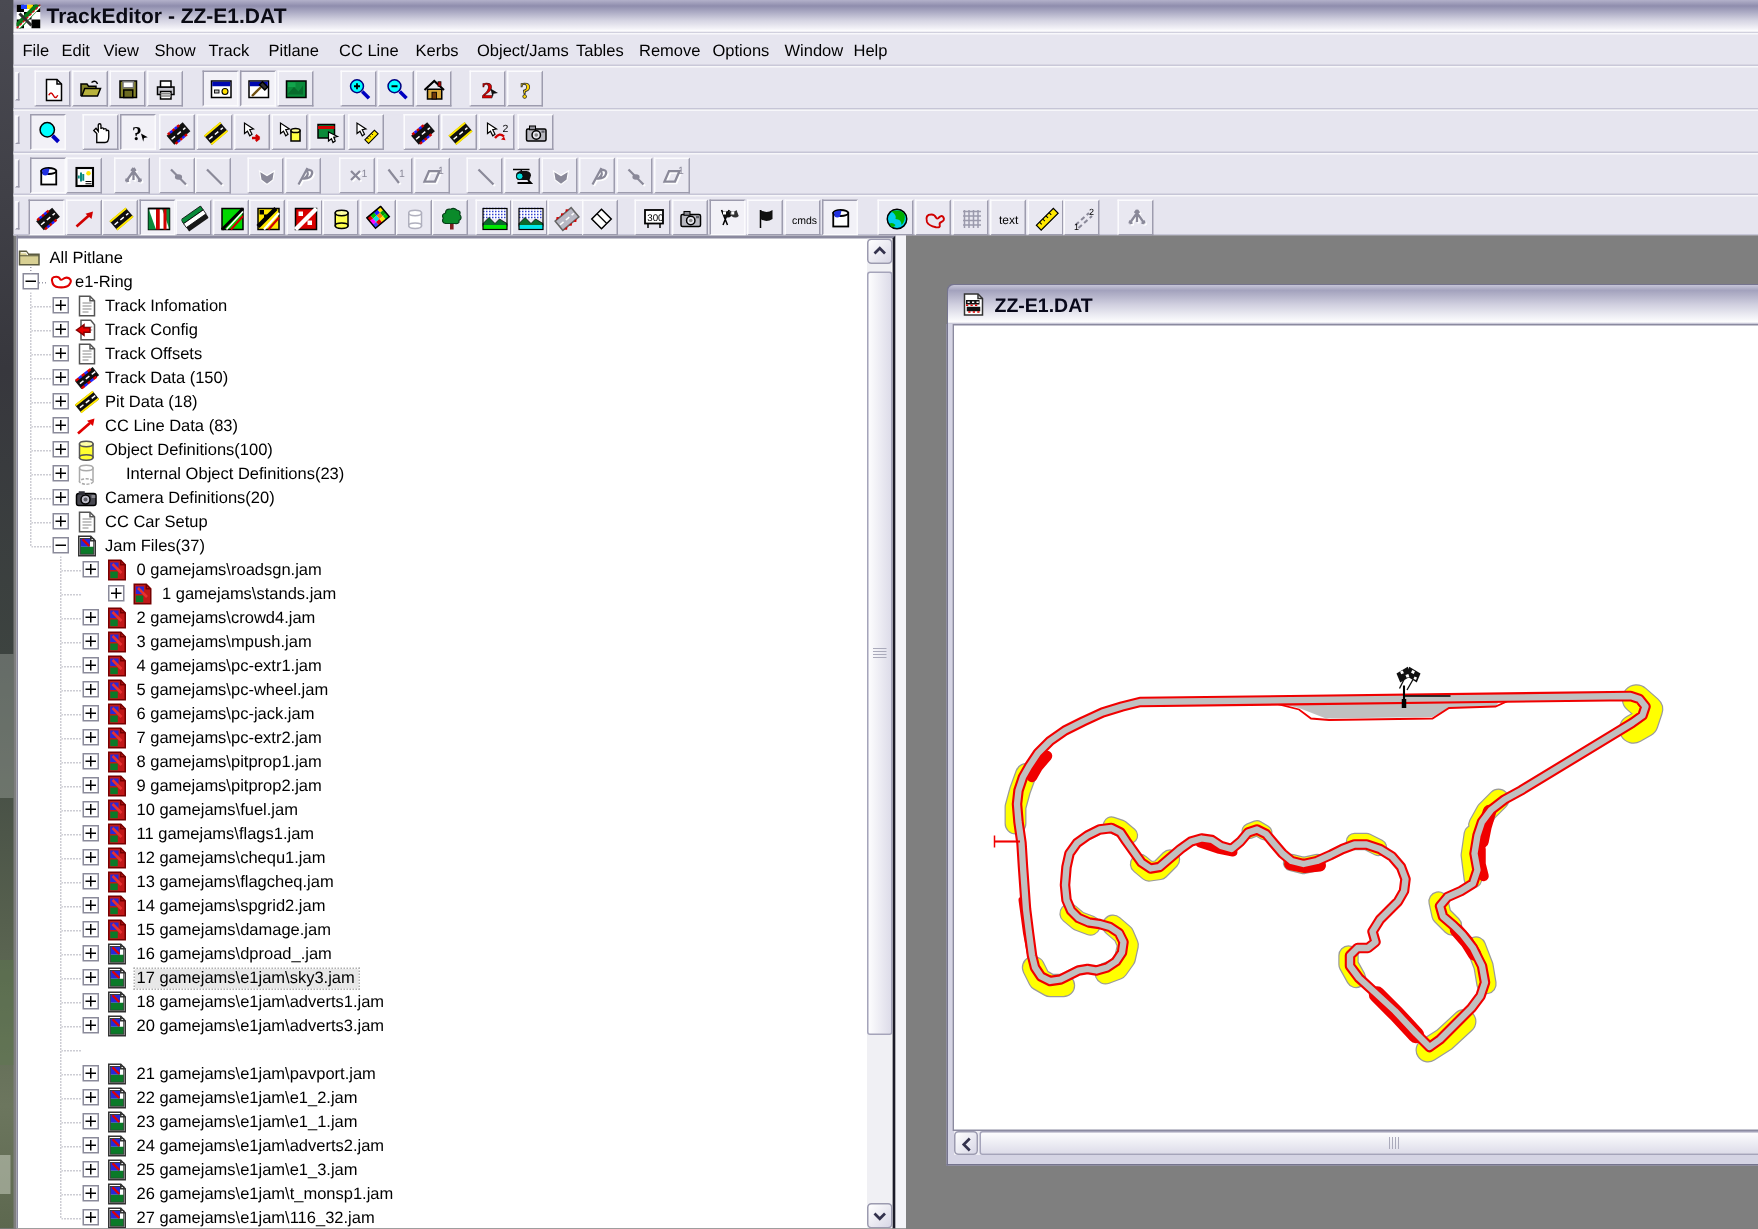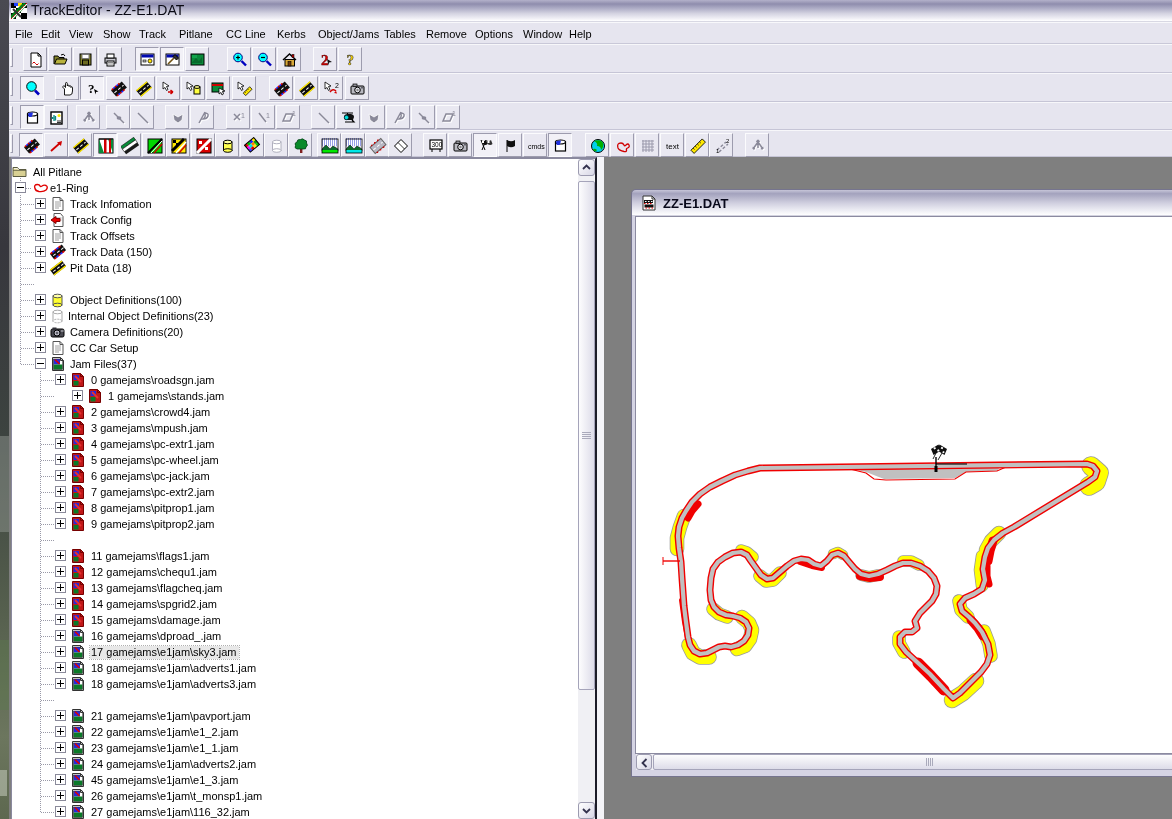--- a/index.html
+++ b/index.html
@@ -1,21 +1,21 @@
 <!DOCTYPE html>
 <html><head><meta charset="utf-8"><style>
 *{margin:0;padding:0;box-sizing:border-box}
 body{width:1172px;height:819px;position:relative;overflow:hidden;
  font-family:"Liberation Sans",sans-serif;background:#7f7f7f}
 .abs{position:absolute}
 .wall{left:0;top:0;width:9px;height:819px;
  background:linear-gradient(#4a4a52 0%,#37373d 30%,#3d4440 55%,#56604e 75%,#6c765e 90%,#5d684f 100%)}
 .tbar{left:9px;top:0;width:1163px;height:22px;
  background:linear-gradient(#b3b1ca 0%,#8f8dad 18%,#a9a8c2 35%,#d5d4e2 62%,#f1f0f6 85%,#fdfdfe 94%,#c2c1d3 100%);}
-.tbar .ttext{position:absolute;left:22px;top:2px;font-size:14px;font-weight:normal;color:#0a0a14;letter-spacing:0px}
+.tbar .ttext{position:absolute;left:22px;top:2px;font-size:14px;font-weight:bold;color:#0a0a14;letter-spacing:0px}
 .menubar{left:9px;top:22px;width:1163px;height:22px;background:#e6e5ef;border-top:1px solid #f8f8fb;
  border-bottom:1px solid #c9c8d8;font-size:11px;color:#000}
 .menubar span{position:absolute;top:5px}
 .tbrow{left:9px;width:1163px;background:#e6e5ef;border-top:1px solid #f7f7fa;border-bottom:1px solid #c6c5d6}
 .tbtn{position:absolute;width:24px;height:24px;background:#e9e8f1;
  border:1px solid;border-color:#fbfbfd #9d9cae #9d9cae #fbfbfd}
 .tbtn.chk{border-color:#9d9cae #fbfbfd #fbfbfd #9d9cae;
  background:#f2f1f7}
 .tbtn svg{position:absolute;left:3px;top:3px}
 .grip{position:absolute;left:2px;top:3px;width:3px;height:19px;background:#eeedf4;
@@ -701,37 +701,45 @@
       <div class="ebox plus" style="left:23px"></div>
       <svg class="ticon" style="left:38px" width="16" height="16" viewBox="0 0 16 16">
         <g transform="rotate(-38 8 8)">
           <rect x="0.5" y="4.5" width="15" height="7" fill="#101010"></rect>
           <path d="M0.5 5 h15 M0.5 11 h15" stroke="#ffe800" stroke-width="1.3"></path>
           <path d="M2 8 h3 M7 8 h3 M12 8 h3" stroke="#fff" stroke-width="1"></path>
         </g>
       </svg>
       <span class="lbl" style="left:58px">Pit Data (18)</span>
     </div>
+    <div class="trow" style="left:0;top:117px;width:560px">
+      <div class="ebox plus" style="left:23px"></div>
+      <svg class="ticon" style="left:38px" width="16" height="16" viewBox="0 0 16 16">
+        <path d="M2 13 L10 6" stroke="#e00000" stroke-width="1.8" fill="none"></path>
+        <path d="M13 3 l-1 5 -4 -3.5 Z" fill="#e00000"></path>
+      </svg>
+      <span class="lbl" style="left:58px">CC Line Data (83)</span>
+    </div>
     <div class="trow" style="left:0;top:133px;width:560px">
       <div class="ebox plus" style="left:23px"></div>
       <svg class="ticon" style="left:38px" width="16" height="16" viewBox="0 0 16 16">
         <rect x="3" y="4" width="9" height="9" fill="#ffff30" stroke="#555"></rect>
         <ellipse cx="7.5" cy="4" rx="4.5" ry="1.8" fill="#ffffa8" stroke="#555"></ellipse>
         <ellipse cx="7.5" cy="13" rx="4.5" ry="1.8" fill="#ffff30" stroke="#555"></ellipse>
       </svg>
       <span class="lbl" style="left:58px">Object Definitions(100)</span>
     </div>
     <div class="trow" style="left:0;top:149px;width:560px">
       <div class="ebox plus" style="left:23px"></div>
       <svg class="ticon" style="left:38px" width="16" height="16" viewBox="0 0 16 16">
         <rect x="3" y="4" width="9" height="9" fill="#fff" stroke="#aaa"></rect>
         <ellipse cx="7.5" cy="4" rx="4.5" ry="1.8" fill="#fff" stroke="#aaa"></ellipse>
         <ellipse cx="7.5" cy="13" rx="4.5" ry="1.8" fill="#fff" stroke="#aaa" stroke-dasharray="2 1"></ellipse>
       </svg>
-      <span class="lbl" style="left:56px">Internal Object Definitions(23)</span>
+      <span class="lbl" style="left:72px">Internal Object Definitions(23)</span>
     </div>
     <div class="trow" style="left:0;top:165px;width:560px">
       <div class="ebox plus" style="left:23px"></div>
       <svg class="ticon" style="left:38px" width="16" height="16" viewBox="0 0 16 16">
         <rect x="1" y="5" width="13" height="8" rx="1.5" fill="#484850" stroke="#000"></rect>
         <circle cx="7" cy="9" r="3" fill="#c0c0cc" stroke="#000"></circle>
         <circle cx="7" cy="9" r="1.3" fill="#606068"></circle>
         <rect x="2.5" y="3.5" width="4" height="2.5" fill="#303038"></rect>
         <rect x="11" y="6" width="2.5" height="2" fill="#88888f"></rect>
       </svg>
@@ -861,20 +869,31 @@
       <div class="ebox plus" style="left:43px"></div>
       <svg class="ticon" style="left:58px" width="16" height="16" viewBox="0 0 16 16">
         <path d="M2.5 1.5 h8 l3 3 V14.5 h-11 Z" fill="#c01818" stroke="#700"></path>
         <rect x="3.5" y="3" width="5.5" height="5" fill="#2828d8"></rect>
         <rect x="3.5" y="9" width="5" height="4.5" fill="#0a7a28"></rect>
         <path d="M5 4 l6 6" stroke="#e83030" stroke-width="1.8"></path>
         <path d="M10.5 1.5 v3 h3" fill="none" stroke="#700"></path>
       </svg>
       <span class="lbl" style="left:78px;padding:0 2px 1px 1px">9 gamejams\pitprop2.jam</span>
     </div>
+    <div class="trow" style="left:0;top:373px;width:560px">
+      <div class="ebox plus" style="left:43px"></div>
+      <svg class="ticon" style="left:58px" width="16" height="16" viewBox="0 0 16 16">
+        <path d="M2.5 1.5 h8 l3 3 V14.5 h-11 Z" fill="#c01818" stroke="#700"></path>
+        <rect x="3.5" y="3" width="5.5" height="5" fill="#2828d8"></rect>
+        <rect x="3.5" y="9" width="5" height="4.5" fill="#0a7a28"></rect>
+        <path d="M5 4 l6 6" stroke="#e83030" stroke-width="1.8"></path>
+        <path d="M10.5 1.5 v3 h3" fill="none" stroke="#700"></path>
+      </svg>
+      <span class="lbl" style="left:78px;padding:0 2px 1px 1px">10 gamejams\fuel.jam</span>
+    </div>
     <div class="trow" style="left:0;top:389px;width:560px">
       <div class="ebox plus" style="left:43px"></div>
       <svg class="ticon" style="left:58px" width="16" height="16" viewBox="0 0 16 16">
         <path d="M2.5 1.5 h8 l3 3 V14.5 h-11 Z" fill="#c01818" stroke="#700"></path>
         <rect x="3.5" y="3" width="5.5" height="5" fill="#2828d8"></rect>
         <rect x="3.5" y="9" width="5" height="4.5" fill="#0a7a28"></rect>
         <path d="M5 4 l6 6" stroke="#e83030" stroke-width="1.8"></path>
         <path d="M10.5 1.5 v3 h3" fill="none" stroke="#700"></path>
       </svg>
       <span class="lbl" style="left:78px;padding:0 2px 1px 1px">11 gamejams\flags1.jam</span>
@@ -962,21 +981,21 @@
     <div class="trow" style="left:0;top:517px;width:560px">
       <div class="ebox plus" style="left:43px"></div>
       <svg class="ticon" style="left:58px" width="16" height="16" viewBox="0 0 16 16">
         <path d="M2.5 1.5 h8 l3 3 V14.5 h-11 Z" fill="#fff" stroke="#333"></path>
         <path d="M10.5 1.5 v3 h3" fill="none" stroke="#333"></path>
         <rect x="3.5" y="3" width="6.5" height="5.5" fill="#2828d8"></rect>
         <rect x="3.5" y="8.5" width="9" height="5" fill="#0a7a28"></rect>
         <path d="M5 3.5 l4.5 4.5" stroke="#e00000" stroke-width="1.6"></path>
         <rect x="3.5" y="3" width="9" height="10.5" fill="none" stroke="#333" stroke-width="0.6"></rect>
       </svg>
-      <span class="lbl" style="left:78px;padding:0 2px 1px 1px">18 gamejams\e1jam\adverts3.jam</span>
+      <span class="lbl" style="left:78px;padding:0 2px 1px 1px">20 gamejams\e1jam\adverts3.jam</span>
     </div>
     <div class="trow" style="left:0;top:549px;width:560px">
       <div class="ebox plus" style="left:43px"></div>
       <svg class="ticon" style="left:58px" width="16" height="16" viewBox="0 0 16 16">
         <path d="M2.5 1.5 h8 l3 3 V14.5 h-11 Z" fill="#fff" stroke="#333"></path>
         <path d="M10.5 1.5 v3 h3" fill="none" stroke="#333"></path>
         <rect x="3.5" y="3" width="6.5" height="5.5" fill="#2828d8"></rect>
         <rect x="3.5" y="8.5" width="9" height="5" fill="#0a7a28"></rect>
         <path d="M5 3.5 l4.5 4.5" stroke="#e00000" stroke-width="1.6"></path>
         <rect x="3.5" y="3" width="9" height="10.5" fill="none" stroke="#333" stroke-width="0.6"></rect>
@@ -1022,21 +1041,21 @@
     <div class="trow" style="left:0;top:613px;width:560px">
       <div class="ebox plus" style="left:43px"></div>
       <svg class="ticon" style="left:58px" width="16" height="16" viewBox="0 0 16 16">
         <path d="M2.5 1.5 h8 l3 3 V14.5 h-11 Z" fill="#fff" stroke="#333"></path>
         <path d="M10.5 1.5 v3 h3" fill="none" stroke="#333"></path>
         <rect x="3.5" y="3" width="6.5" height="5.5" fill="#2828d8"></rect>
         <rect x="3.5" y="8.5" width="9" height="5" fill="#0a7a28"></rect>
         <path d="M5 3.5 l4.5 4.5" stroke="#e00000" stroke-width="1.6"></path>
         <rect x="3.5" y="3" width="9" height="10.5" fill="none" stroke="#333" stroke-width="0.6"></rect>
       </svg>
-      <span class="lbl" style="left:78px;padding:0 2px 1px 1px">45 gamejams\e1jam\e1_3.jam</span>
+      <span class="lbl" style="left:78px;padding:0 2px 1px 1px">25 gamejams\e1jam\e1_3.jam</span>
     </div>
     <div class="trow" style="left:0;top:629px;width:560px">
       <div class="ebox plus" style="left:43px"></div>
       <svg class="ticon" style="left:58px" width="16" height="16" viewBox="0 0 16 16">
         <path d="M2.5 1.5 h8 l3 3 V14.5 h-11 Z" fill="#fff" stroke="#333"></path>
         <path d="M10.5 1.5 v3 h3" fill="none" stroke="#333"></path>
         <rect x="3.5" y="3" width="6.5" height="5.5" fill="#2828d8"></rect>
         <rect x="3.5" y="8.5" width="9" height="5" fill="#0a7a28"></rect>
         <path d="M5 3.5 l4.5 4.5" stroke="#e00000" stroke-width="1.6"></path>
         <rect x="3.5" y="3" width="9" height="10.5" fill="none" stroke="#333" stroke-width="0.6"></rect>

